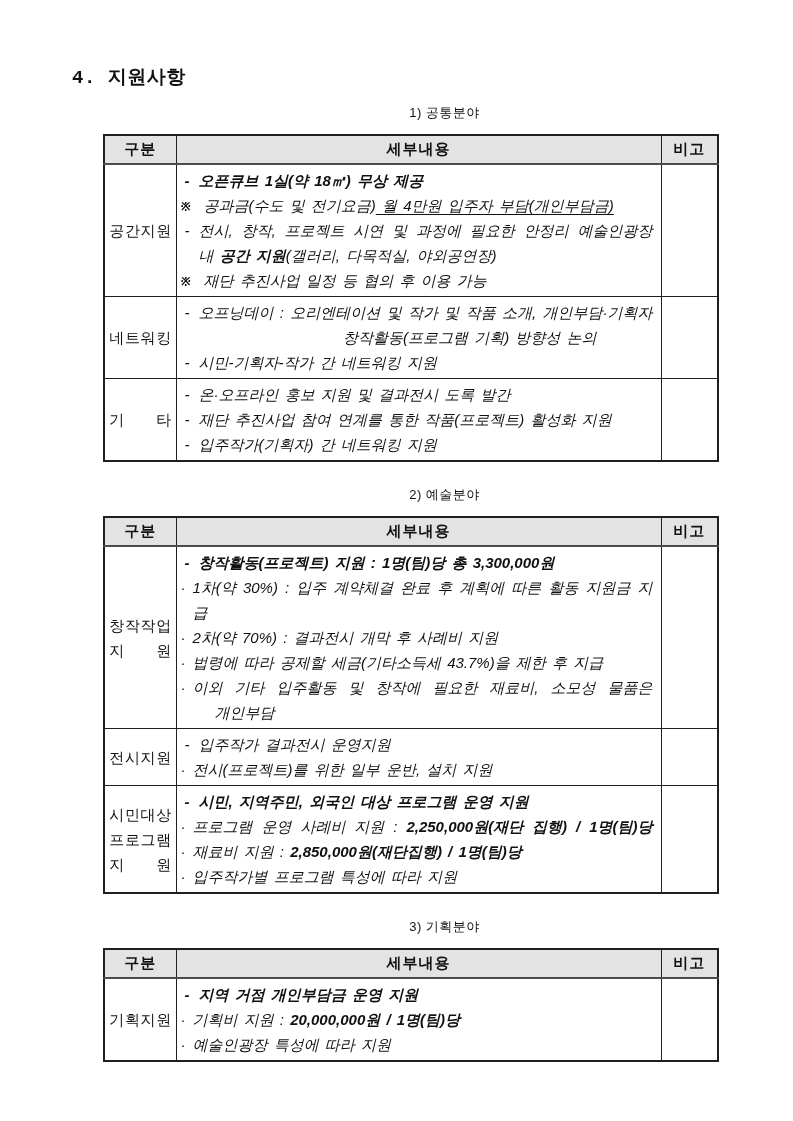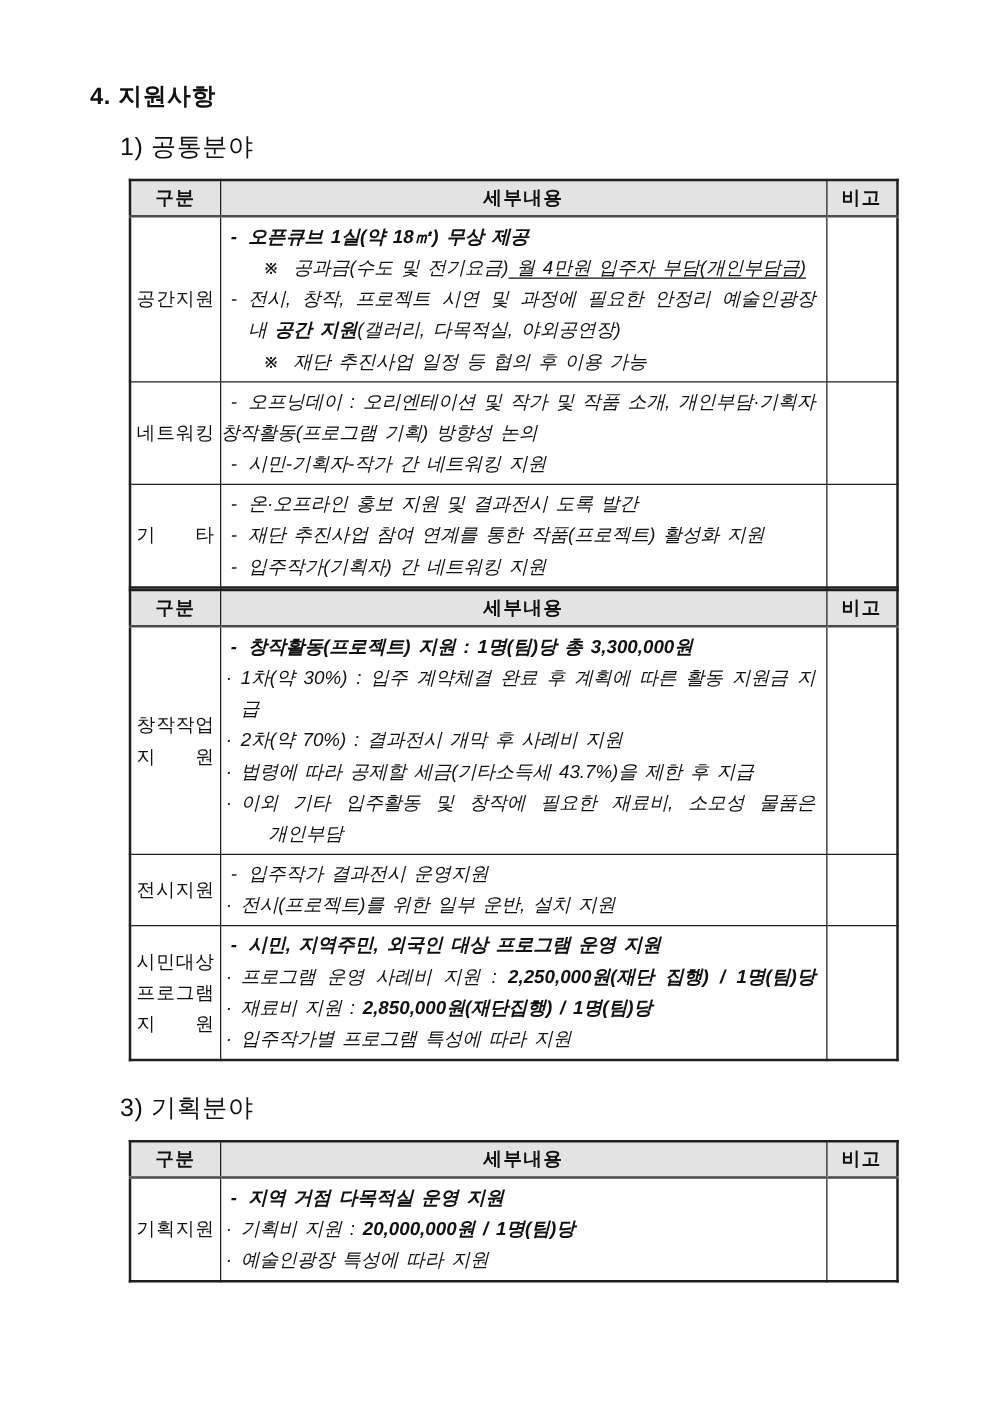--- a/index.html
+++ b/index.html
@@ -11,24 +11,26 @@
   body{
     width:793px;height:1121px;overflow:hidden;background:#ffffff;
     font-family:"Liberation Sans","DejaVu Sans",sans-serif;
     color:var(--text);
     -webkit-font-smoothing:antialiased;
   }
   .page{padding:64px 0 0 72px;width:721px;}
   .doc-title{
     font-size:19px;font-weight:bold;letter-spacing:0.5px;
     margin:0 0 14px 0;
+    font-family:Liberation Mono, monospace;
   }
   .section-heading{
-    font-size:20px;letter-spacing:0.5px;
+    font-size:13px;letter-spacing:0.5px;
     margin:24px 0 12px 24px;
+    text-align:center;
   }
   .section:first-of-type .section-heading{margin-top:8px;}
   table.support-table{
     border-collapse:collapse;table-layout:fixed;
     margin-left:31px;width:614px;
     border:2px solid var(--border);
   }
   th,td{border:1px solid var(--border);}
   th{
     background:var(--header-bg);
@@ -43,24 +45,24 @@
   .cat-line{
     display:flex;justify-content:space-between;
     width:62px;margin:0 auto;
     font-size:15px;line-height:25px;
   }
   .line{
     font-size:15px;line-height:25px;word-spacing:2px;font-style:italic;
   }
   .l-dash{padding-left:22px;text-indent:-14px;}
   .l-dot{padding-left:16px;text-indent:-12px;}
-  .l-ref{padding-left:58px;text-indent:-24px;}
+  .l-ref{padding-left:27px;text-indent:-24px;}
   .l-cont{padding-left:22px;}
   .l-cont2{padding-left:38px;}
-  .l-center{text-align:left;padding-right:56px;}
+  .l-center{text-align:right;padding-right:56px;}
   .bullet{display:inline-block;text-indent:0;}
   .bullet-dash{width:14px;}
   .bullet-dot{width:12px;}
   .bullet-ref{width:24px;}
   .fill{text-align:justify;text-align-last:justify;}
   .b{font-weight:bold;}
   .u{text-decoration:underline;text-underline-offset:3px;}
 </style>
 </head>
 <body>
@@ -129,20 +131,21 @@
                 <div class="line l-dash"><span class="bullet bullet-dash">-</span><span>온·오프라인 홍보 지원 및 결과전시 도록 발간</span></div>
                 <div class="line l-dash"><span class="bullet bullet-dash">-</span><span>재단 추진사업 참여 연계를 통한 작품(프로젝트) 활성화 지원</span></div>
                 <div class="line l-dash"><span class="bullet bullet-dash">-</span><span>입주작가(기획자) 간 네트워킹 지원</span></div>
               </td>
               <td class="note"></td>
             </tr>
           </tbody>
         </table>
       </div>
       <div class="section">
+        <div class="section-heading">2) 예술분야</div>
         <table class="support-table">
           <colgroup>
             <col style="width: 72px;">
             <col style="width: 485px;">
             <col style="width: 57px;">
           </colgroup>
           <thead>
             <tr>
               <th>구분</th>
               <th>세부내용</th>
@@ -237,21 +240,21 @@
             <tr>
               <td class="cat">
                 <div class="cat-line">
                   <span>기</span>
                   <span>획</span>
                   <span>지</span>
                   <span>원</span>
                 </div>
               </td>
               <td class="detail">
-                <div class="line l-dash"><span class="bullet bullet-dash b">-</span><span class="b ">지역 거점 다목적실 운영 지원</span></div>
+                <div class="line l-dash"><span class="bullet bullet-dash b">-</span><span class="b ">지역 거점 개인부담금 운영 지원</span></div>
                 <div class="line l-dot"><span class="bullet bullet-dot">·</span><span>기획비 지원 : </span><span class="b ">20,000,000원 / 1명(팀)당</span></div>
                 <div class="line l-dot"><span class="bullet bullet-dot">·</span><span>예술인광장 특성에 따라 지원</span></div>
               </td>
               <td class="note"></td>
             </tr>
           </tbody>
         </table>
       </div>
     </div>
 </div>

